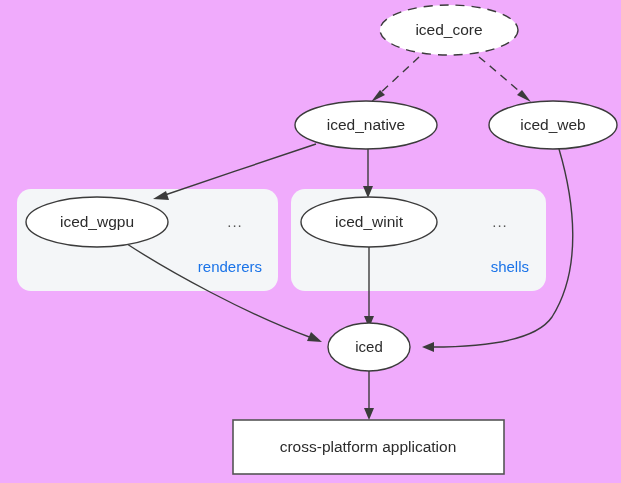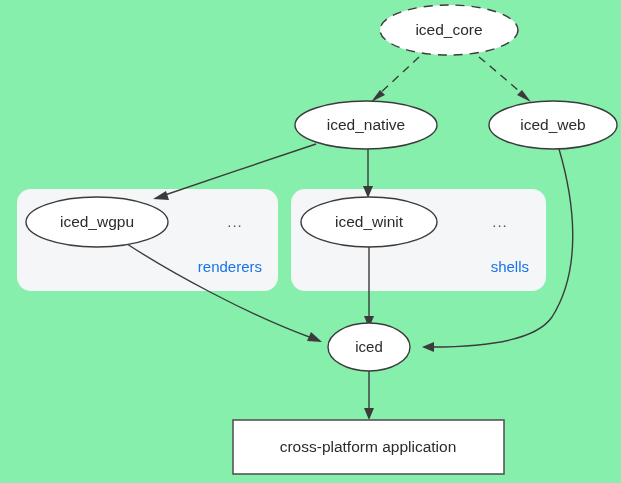--- a/index.html
+++ b/index.html
@@ -4,21 +4,21 @@
 <style>
   html, body {
     margin: 0;
     padding: 0;
     background: #ffffff;
   }
   #canvas {
     position: relative;
     width: 621px;
     height: 483px;
-    background: #86efac;
+    background: #f0abfc;
     overflow: hidden;
     font-family: "Liberation Sans", sans-serif;
   }
   svg#graph {
     position: absolute;
     top: 0;
     left: 0;
     width: 621px;
     height: 483px;
   }

